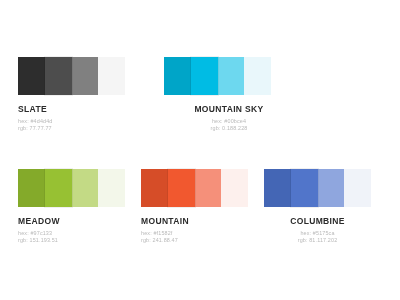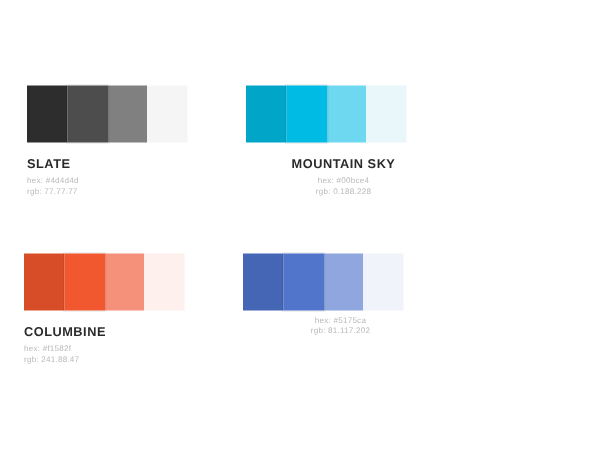--- a/index.html
+++ b/index.html
@@ -111,42 +111,56 @@
       <div class="palette-meta">
         <span class="meta-line">hex: #00bce4</span>
         <span class="meta-line">rgb: 0.188.228</span>
       </div>
     </div>
 
   </div>
 
   <div class="palette-row">
 
+    <div class="palette-card col-1">
+      <div class="swatch-strip">
+        <div class="swatch" style="background-color: rgb(132, 170, 42);"></div>
+        <div class="swatch primary" style="background-color: rgb(151, 193, 51);"></div>
+        <div class="swatch" style="background-color: rgb(195, 218, 133);"></div>
+        <div class="swatch" style="background-color: rgb(243, 247, 234);"></div>
+      </div>
+      <div class="palette-name">MEADOW</div>
+      <div class="palette-meta">
+        <span class="meta-line">hex: #97c133</span>
+        <span class="meta-line">rgb: 151.193.51</span>
+      </div>
+    </div>
 
     <div class="palette-card col-2">
       <div class="swatch-strip">
         <div class="swatch" style="background-color: rgb(214, 77, 40);"></div>
         <div class="swatch primary" style="background-color: rgb(241, 88, 47);"></div>
         <div class="swatch" style="background-color: rgb(245, 144, 122);"></div>
         <div class="swatch" style="background-color: rgb(253, 240, 237);"></div>
       </div>
-      <div class="palette-name">COLUMBINE</div>
+      <div class="palette-name">MOUNTAIN</div>
       <div class="palette-meta">
         <span class="meta-line">hex: #f1582f</span>
         <span class="meta-line">rgb: 241.88.47</span>
       </div>
     </div>
 
     <div class="palette-card col-3">
       <div class="swatch-strip">
         <div class="swatch" style="background-color: rgb(68, 102, 181);"></div>
         <div class="swatch primary" style="background-color: rgb(81, 117, 202);"></div>
         <div class="swatch" style="background-color: rgb(143, 166, 222);"></div>
         <div class="swatch" style="background-color: rgb(240, 243, 249);"></div>
       </div>
+      <div class="palette-name">COLUMBINE</div>
       <div class="palette-meta">
         <span class="meta-line">hex: #5175ca</span>
         <span class="meta-line">rgb: 81.117.202</span>
       </div>
     </div>
 
   </div>
 
 </div>
 

